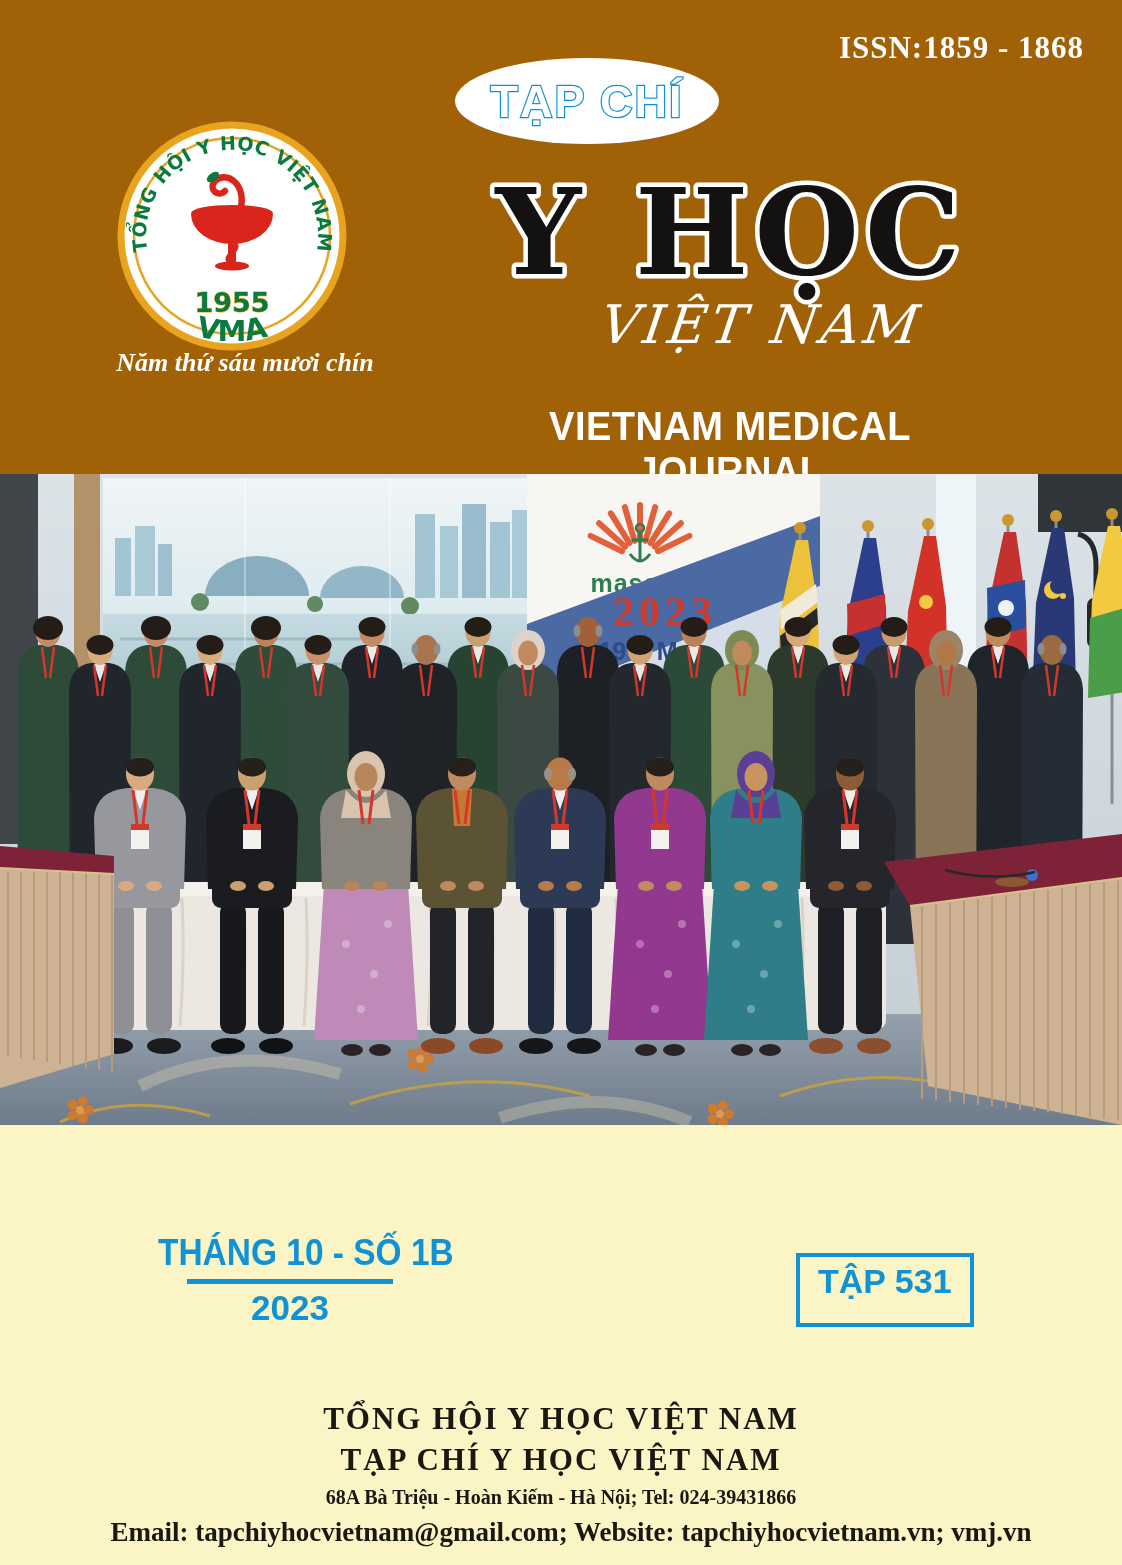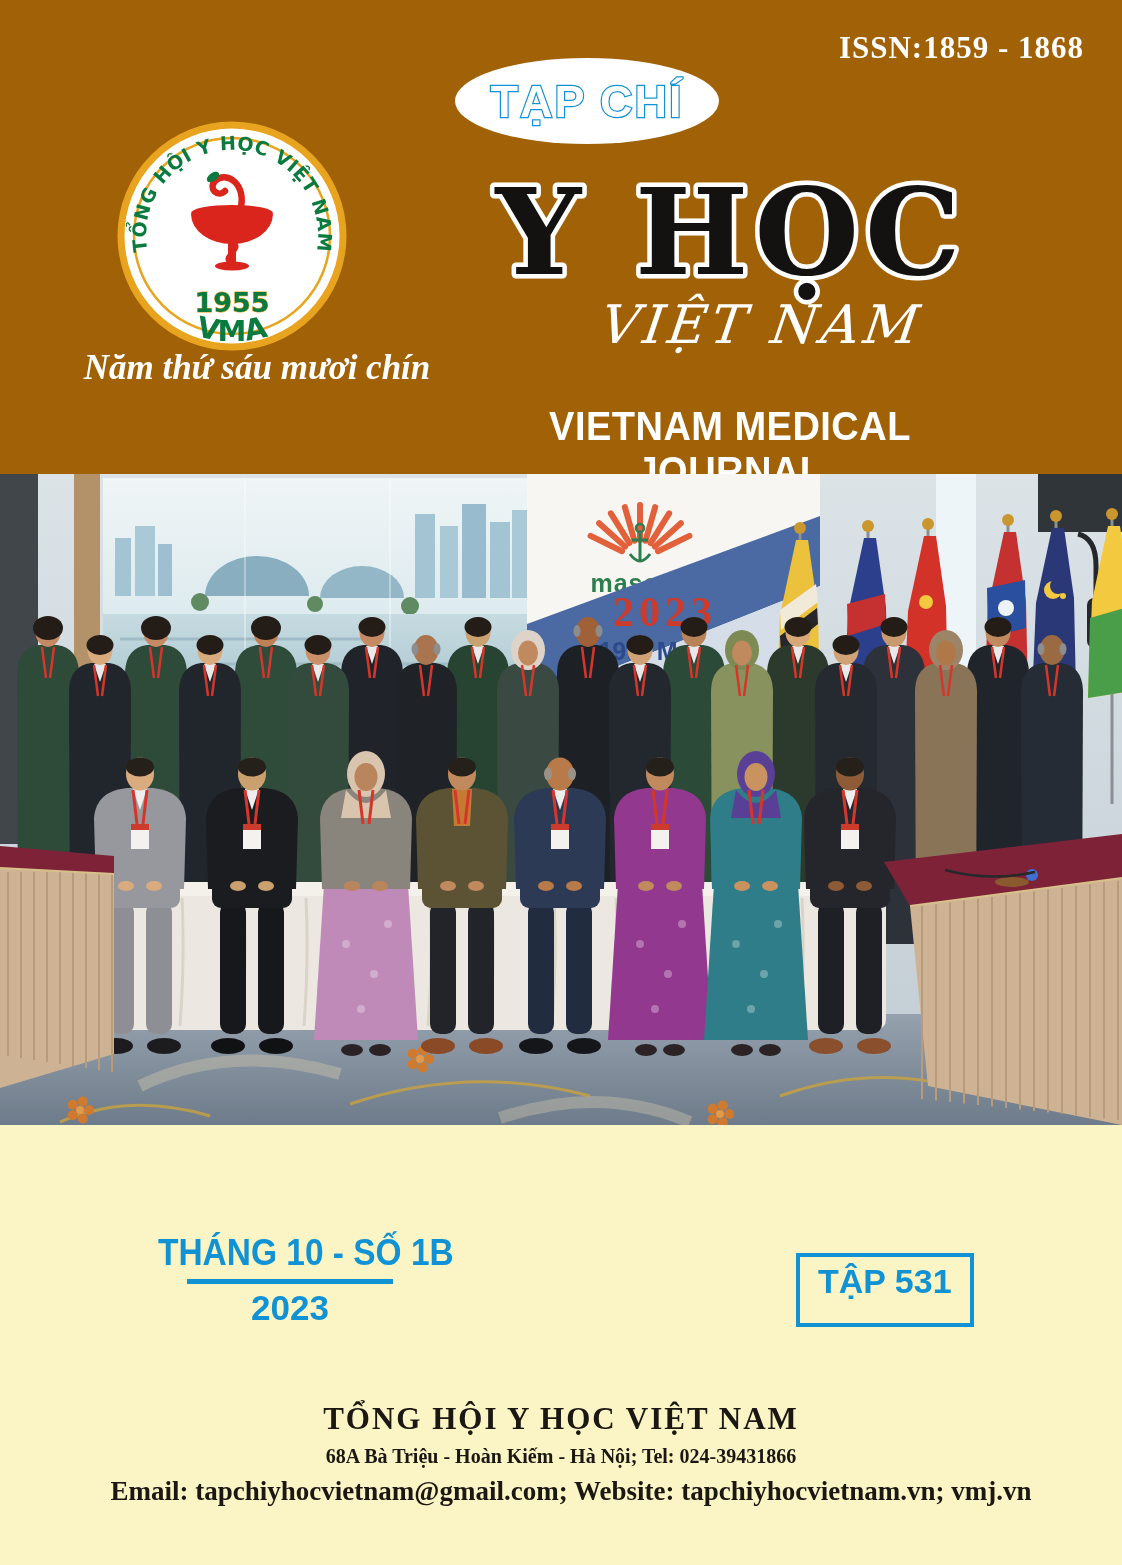--- a/index.html
+++ b/index.html
@@ -8,23 +8,23 @@
     font-family:"Liberation Sans","DejaVu Sans",sans-serif;
     background:#fbf5c6;
   }
   
   .header{position:absolute;left:0;top:0;width:1122px;height:474px;background:#a16207;}
   .issn{position:absolute;top:30px;right:38px;color:#fff;
     font-family:"Liberation Serif","DejaVu Serif",serif;font-weight:bold;
     font-size:31px;letter-spacing:1px;}
   .oval-svg{position:absolute;left:452px;top:54px;}
   .logo-svg{position:absolute;left:112px;top:116px;}
-  .year-line{position:absolute;left:42px;top:348px;width:430px;text-align:center;
+  .year-line{position:absolute;left:30px;top:348px;width:430px;text-align:center;
     color:#fff;font-family:"Liberation Serif","DejaVu Serif",serif;
-    font-style:italic;font-weight:bold;font-size:35px;}
+    font-style:italic;font-weight:bold;font-size:26px;}
   .title-svg{position:absolute;left:448px;top:150px;}
   .script-title{position:absolute;left:592px;top:294px;width:340px;text-align:center;
     color:#fff;font-family:"DejaVu Serif","Liberation Serif",serif;
     font-style:italic;font-size:53px;letter-spacing:4px;transform:skewX(-8deg);}
   .journal-en{position:absolute;left:440px;top:404px;width:580px;text-align:center;
     color:#fff;font-weight:bold;font-size:40px;letter-spacing:0.5px;
     transform:scaleX(0.95);transform-origin:center;}
   
   .photo{position:absolute;left:0;top:474px;width:1122px;height:651px;background:#c9d3d9;}
   
@@ -622,16 +622,17 @@
 
 <div class="bottom">
   <div class="issue-block">
     <div class="issue-month">THÁNG 10 - SỐ 1B</div>
     <div class="issue-underline"></div>
     <div class="issue-year">2023</div>
   </div>
   <div class="volume-box">TẬP 531</div>
   <div class="footer-block">
     <div class="f1">TỔNG HỘI Y HỌC VIỆT NAM</div>
+    <div class="f2">TẠP CHÍ Y HỌC VIỆT NAM</div>
     <div class="f3">68A Bà Triệu - Hoàn Kiếm - Hà Nội; Tel: 024-39431866</div>
     <div class="f4">Email: tapchiyhocvietnam@gmail.com; Website: tapchiyhocvietnam.vn; vmj.vn</div>
   </div>
 </div>
 
 </body></html>

